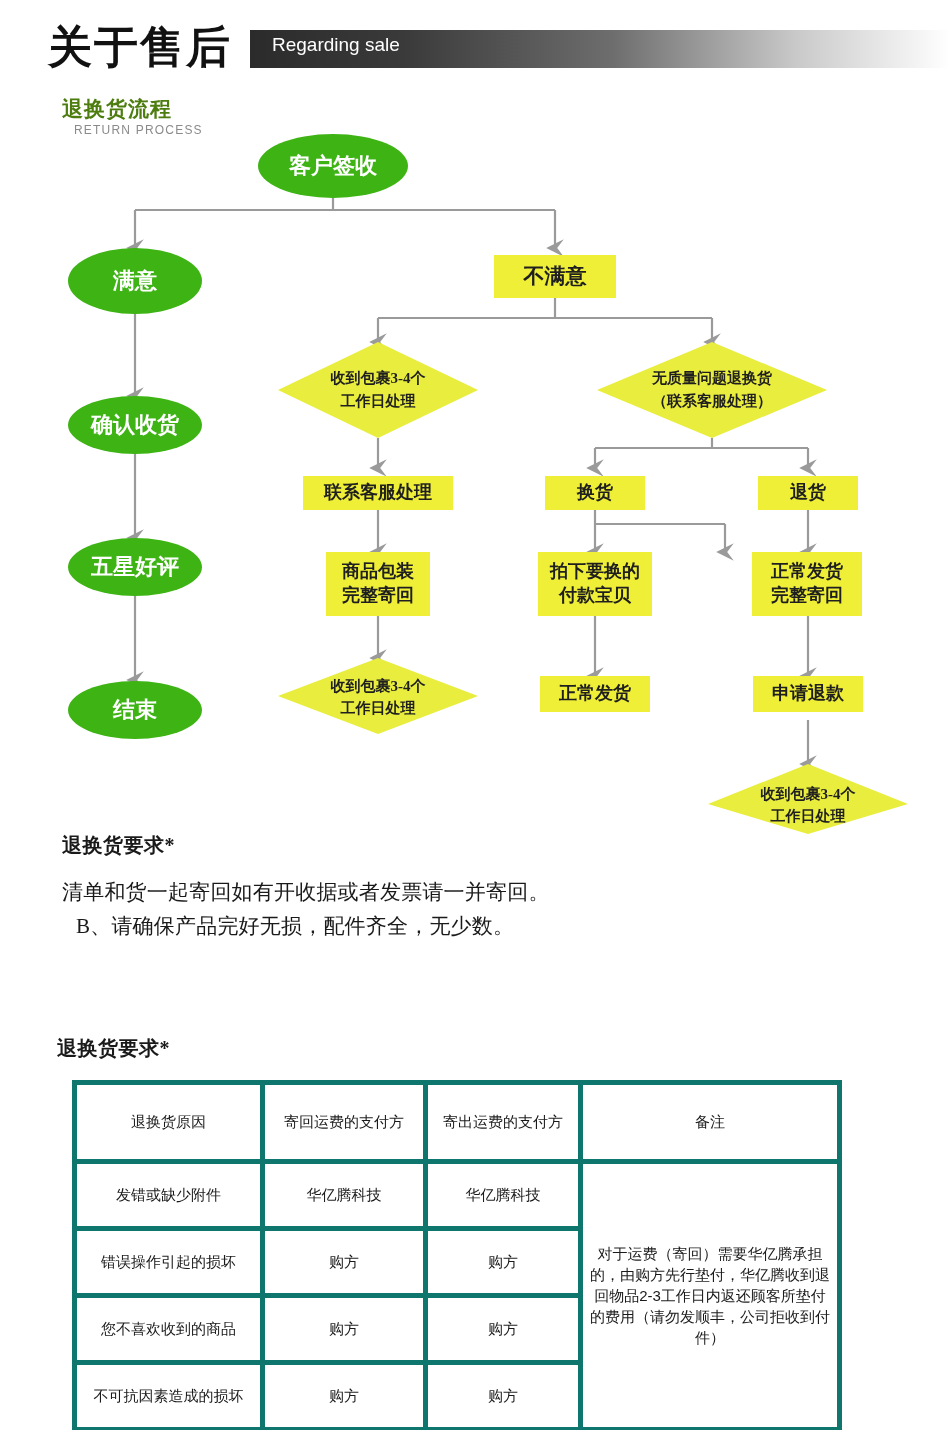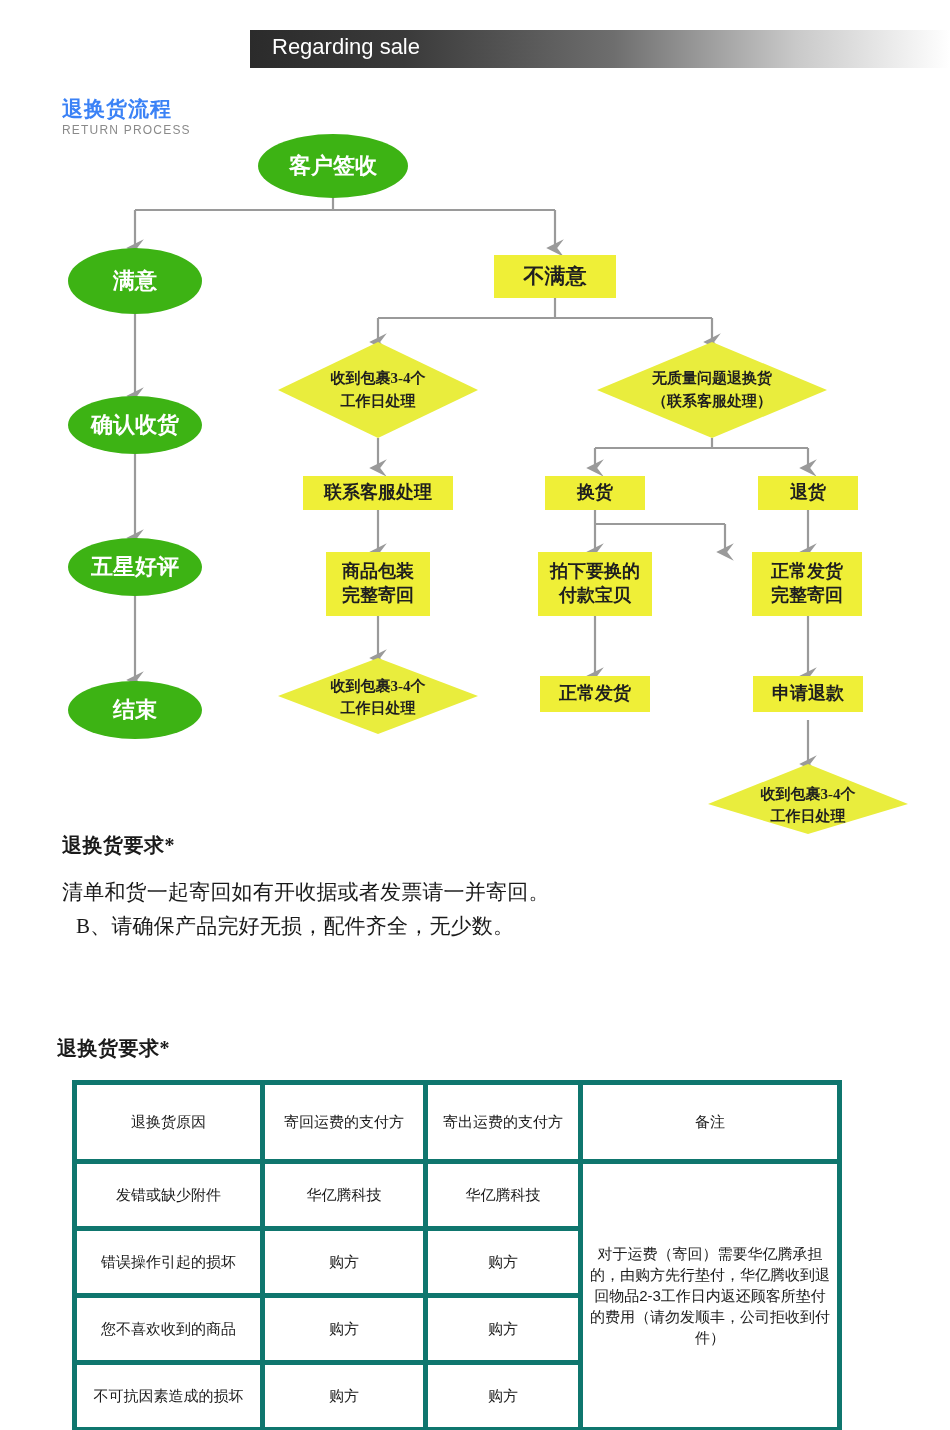--- a/index.html
+++ b/index.html
@@ -40,47 +40,48 @@
     left: 250px;
     top: 30px;
     width: 700px;
     height: 38px;
     background: linear-gradient(to right, #2b2b2b 0%, #3a3a3a 22%, #6e6e6e 52%, #c9c9c9 78%, #ffffff 100%);
   }
   .header-bar-label {
     position: absolute;
     left: 272px;
     top: 34px;
-    font-size: 22px;
+    font-size: 19px;
     color: #ffffff;
     font-family: "Liberation Sans", sans-serif;
     letter-spacing: 0px;
     white-space: nowrap;
   }
 
   
   .section-label {
     position: absolute;
     left: 62px;
     top: 98px;
   }
   .section-label .cn {
     font-size: 21px;
     font-weight: bold;
-    color: #3b82f6;
+    color: #4d7c0f;
     font-family: "Liberation Serif", "DejaVu Serif", serif;
     letter-spacing: 1px;
     line-height: 1.1;
   }
   .section-label .en {
     font-size: 12px;
     color: #8a8a8a;
     font-family: "Liberation Sans", sans-serif;
     letter-spacing: 1.2px;
     margin-top: 2px;
+    margin-left: 12px;
   }
 
   
   .flow {
     position: absolute;
     left: 0;
     top: 118px;
     width: 904px;
     height: 720px;
   }
@@ -162,20 +163,21 @@
     line-height: 21px;
     text-align: center;
     padding: 6px 8px;
   }
 </style>
 </head>
 <body>
 
 <div class="header">
   <div class="header-bar"></div>
+  <div class="header-title">关于售后</div>
   <div class="header-bar-label">Regarding sale</div>
 </div>
 
 <div class="section-label">
   <div class="cn">退换货流程</div>
   <div class="en">RETURN PROCESS</div>
 </div>
 
 <div class="flow">
 <svg width="950" height="720" viewBox="0 0 950 720" xmlns="http://www.w3.org/2000/svg">

